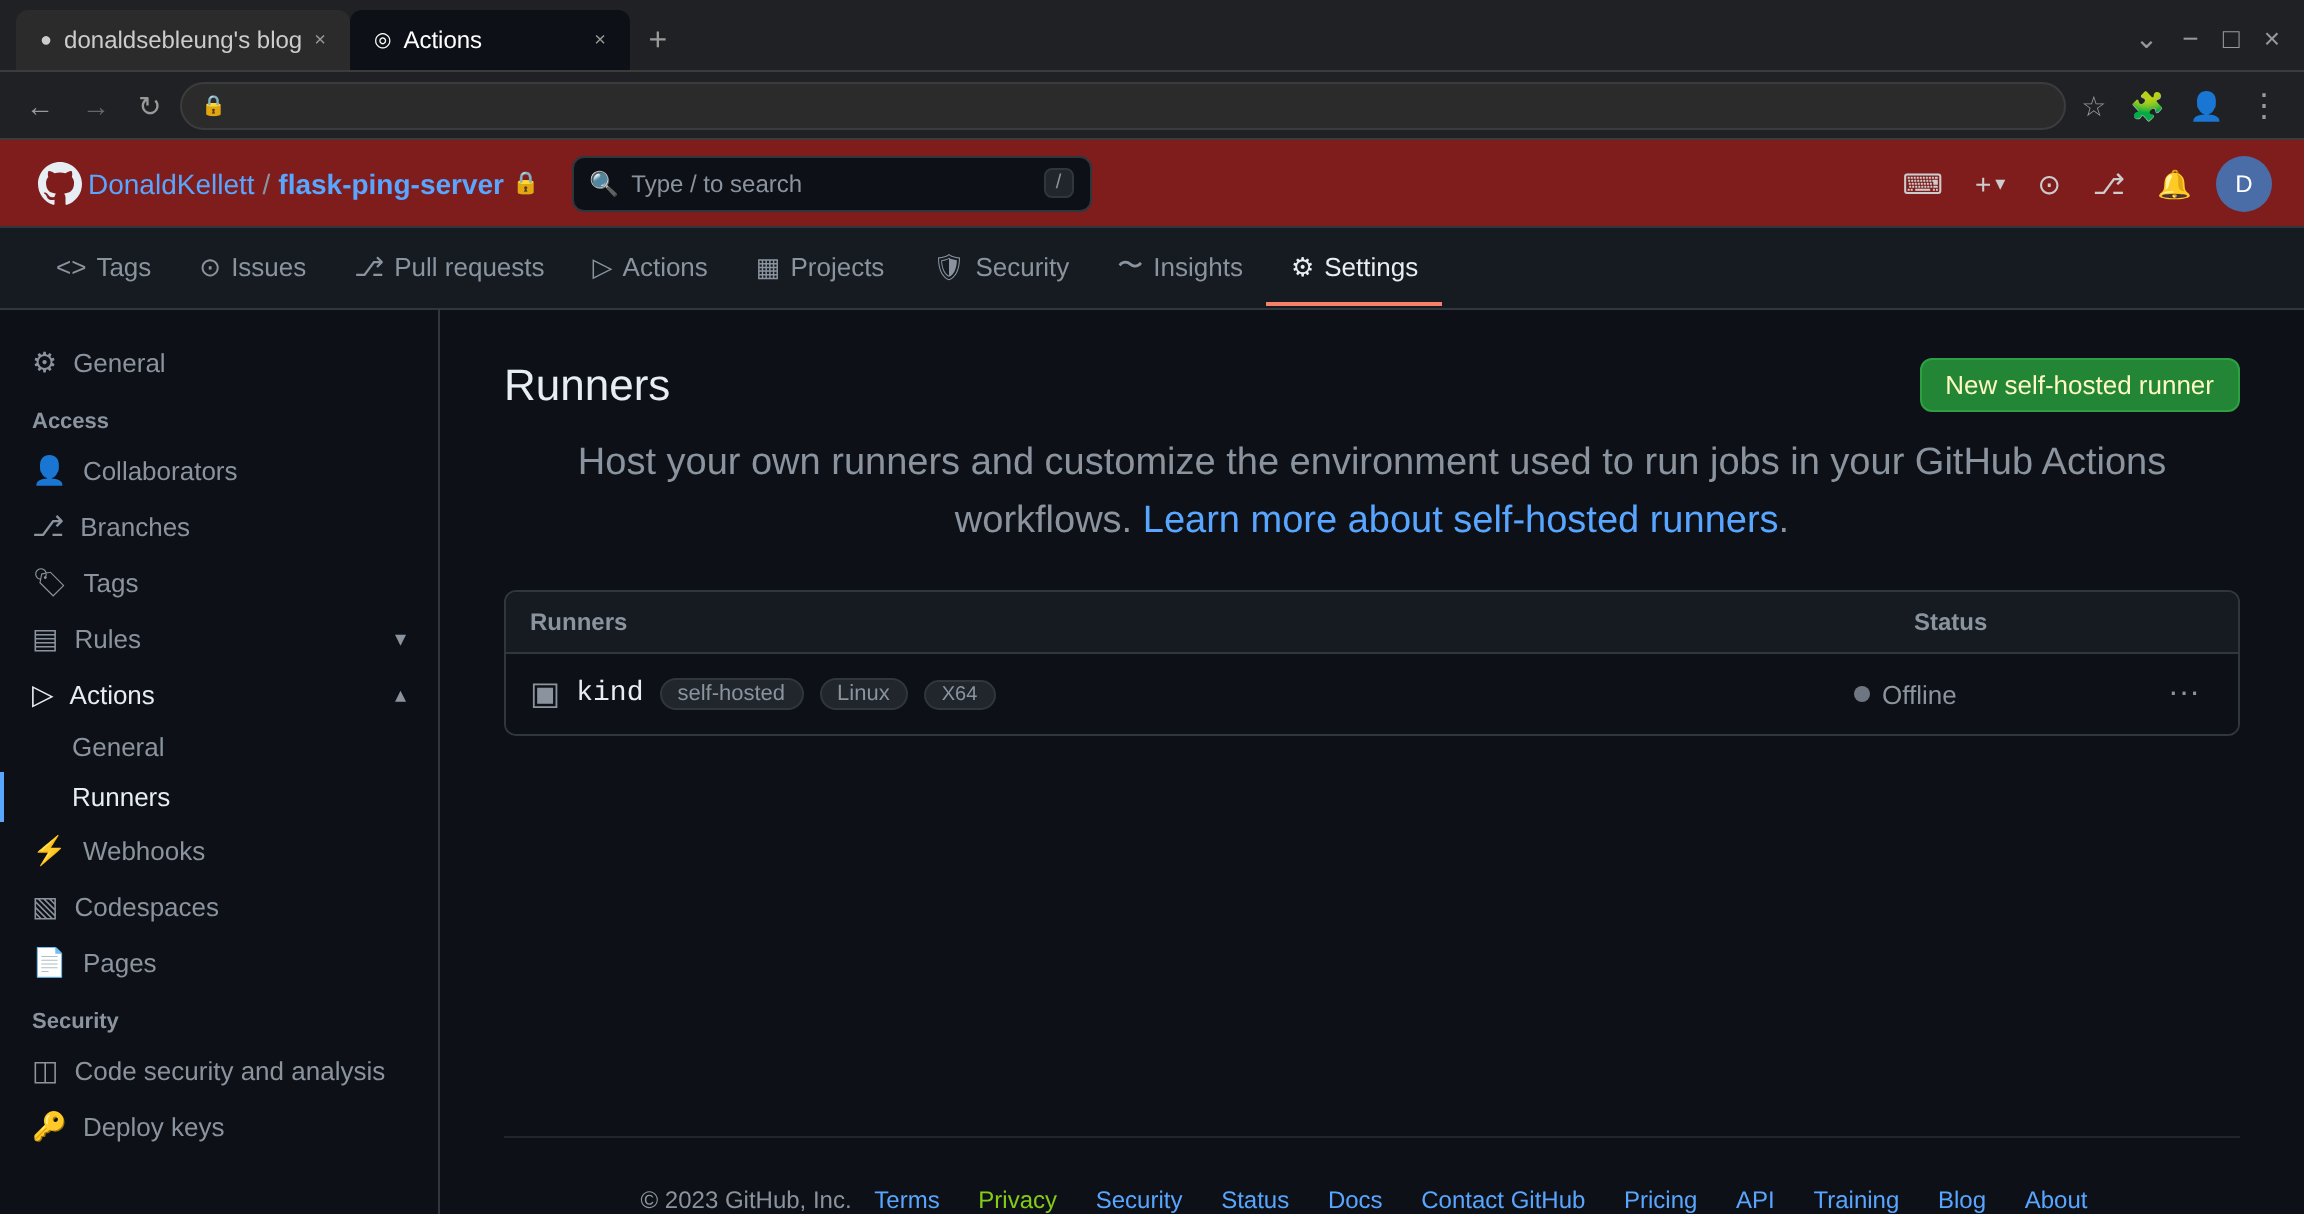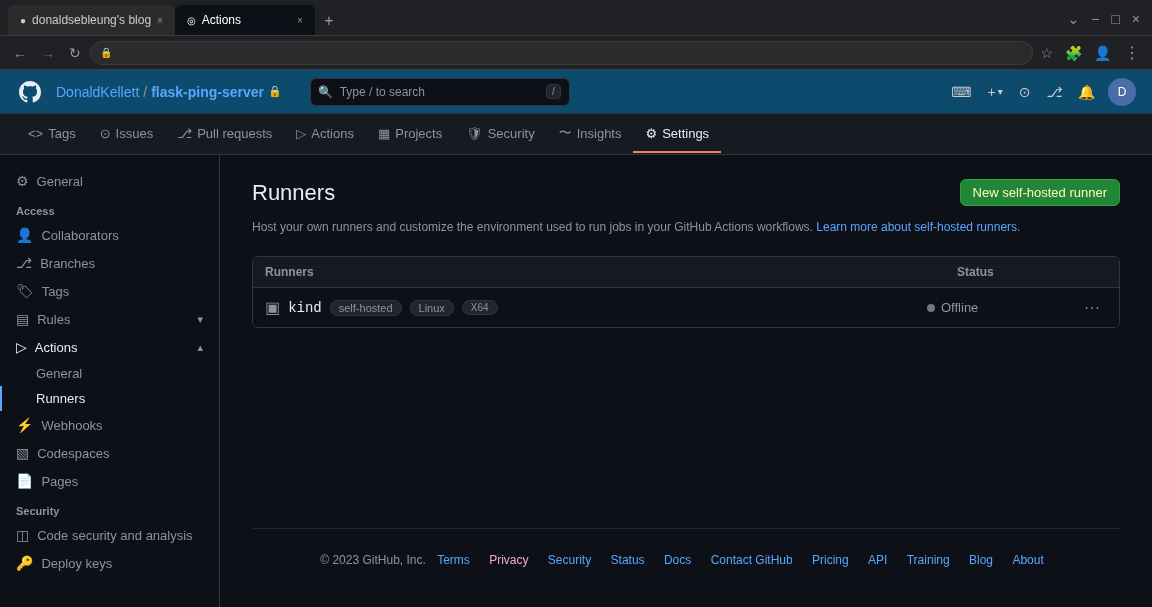--- a/index.html
+++ b/index.html
@@ -34,21 +34,21 @@
   <button style="background:none; border:none; color:#999; font-size:14px; cursor:pointer; padding:2px 5px;">↻</button>
   <div style="flex:1; background:#2b2b2b; border:1px solid #3c3c3c; border-radius:16px; height:24px; display:flex; align-items:center; padding:0 10px; gap:6px; cursor:text;">
     <span style="font-size:10px; color:#999;">🔒</span>
   </div>
   <button style="background:none; border:none; color:#999; font-size:14px; cursor:pointer; padding:2px 4px;">☆</button>
   <button style="background:none; border:none; color:#999; font-size:14px; cursor:pointer; padding:2px 4px;">🧩</button>
   <button style="background:none; border:none; color:#999; font-size:14px; cursor:pointer; padding:2px 4px;">👤</button>
   <button style="background:none; border:none; color:#999; font-size:16px; cursor:pointer; padding:2px 4px;">⋮</button>
 </div>
 
-<div style="background:#0c4a6e; border-bottom:1px solid #30363d; height:44px; display:flex; align-items:center; padding:0 16px; gap:12px;">
+<div style="background:#7f1d1d; border-bottom:1px solid #30363d; height:44px; display:flex; align-items:center; padding:0 16px; ">
   <div style="width:28px; height:28px; display:flex; align-items:center; justify-content:center; cursor:pointer;">
     <svg width="22" height="22" viewBox="0 0 16 16" fill="#e6edf3">
       <path d="M8 0C3.58 0 0 3.58 0 8c0 3.54 2.29 6.53 5.47 7.59.4.07.55-.17.55-.38 0-.19-.01-.82-.01-1.49-2.01.37-2.53-.49-2.69-.94-.09-.23-.48-.94-.82-1.13-.28-.15-.68-.52-.01-.53.63-.01 1.08.58 1.23.82.72 1.21 1.87.87 2.33.66.07-.52.28-.87.51-1.07-1.78-.2-3.64-.89-3.64-3.95 0-.87.31-1.59.82-2.15-.08-.2-.36-1.02.08-2.12 0 0 .67-.21 2.2.82.64-.18 1.32-.27 2-.27.68 0 1.36.09 2 .27 1.53-1.04 2.2-.82 2.2-.82.44 1.1.16 1.92.08 2.12.51.56.82 1.27.82 2.15 0 3.07-1.87 3.75-3.65 3.95.29.25.54.73.54 1.48 0 1.07-.01 1.93-.01 2.2 0 .21.15.46.55.38A8.013 8.013 0 0016 8c0-4.42-3.58-8-8-8z"></path>
     </svg>
   </div>
 
   <div style="display:flex; align-items:center; gap:4px; font-size:14px;">
     <a style="color:#58a6ff; text-decoration:none;">DonaldKellett</a>
     <span style="color:#8b949e;">/</span>
     <a style="color:#58a6ff; text-decoration:none; font-weight:600;">flask-ping-server</a>
@@ -179,21 +179,21 @@
 
   </div>
 
   <div style="flex:1; padding:24px 32px; overflow-y:auto;">
 
     <div style="display:flex; align-items:center; justify-content:space-between; margin-bottom:12px;">
       <h1 style="font-size:22px; font-weight:400; color:#e6edf3;">Runners</h1>
       <button style="background:#238636; border:1px solid #2ea043; color:#fef9c3; border-radius:6px; padding:5px 12px; font-size:13px; cursor:pointer;">New self-hosted runner</button>
     </div>
 
-    <p style="font-size:12px; color:#8b949e; margin-bottom:20px; line-height:1.5;">
+    <p style="font-size:19px; color:#8b949e; margin-bottom:20px; line-height:1.5;text-align:center;">
       <span>Host your own runners and customize the environment used to run jobs in your GitHub Actions workflows.</span>
       <a style="color:#58a6ff; text-decoration:none;"> <span>Learn more about self-hosted runners</span></a><span>.</span>
     </p>
 
     <div style="border:1px solid #30363d; border-radius:6px; overflow:hidden;">
 
       <div style="display:flex; align-items:center; padding:8px 12px; background:#161b22; border-bottom:1px solid #30363d;">
         <span style="flex:1; font-size:12px; color:#8b949e; font-weight:600;">Runners</span>
         <span style="width:150px; font-size:12px; color:#8b949e; font-weight:600;">Status</span>
       </div>
@@ -212,21 +212,21 @@
         </div>
         <div style="width:30px; display:flex; align-items:center; justify-content:center;">
           <button style="background:none; border:none; color:#8b949e; font-size:16px; cursor:pointer;">···</button>
         </div>
       </div>
     </div>
 
     <div style="padding:24px 0 16px; text-align:center; font-size:12px; color:#8b949e; margin-top:200px; border-top:1px solid #21262d;">
       <span>© 2023 GitHub, Inc.</span>
       <a style="color:#58a6ff; text-decoration:none; margin:0 8px;">Terms</a>
-      <a style="color:#f9a8d4; text-decoration:none; margin:0 8px;">Privacy</a>
+      <a style="color:#84cc16; text-decoration:none; margin:0 8px;">Privacy</a>
       <a style="color:#58a6ff; text-decoration:none; margin:0 8px;">Security</a>
       <a style="color:#58a6ff; text-decoration:none; margin:0 8px;">Status</a>
       <a style="color:#58a6ff; text-decoration:none; margin:0 8px;">Docs</a>
       <a style="color:#58a6ff; text-decoration:none; margin:0 8px;">Contact GitHub</a>
       <a style="color:#58a6ff; text-decoration:none; margin:0 8px;">Pricing</a>
       <a style="color:#58a6ff; text-decoration:none; margin:0 8px;">API</a>
       <a style="color:#58a6ff; text-decoration:none; margin:0 8px;">Training</a>
       <a style="color:#58a6ff; text-decoration:none; margin:0 8px;">Blog</a>
       <a style="color:#58a6ff; text-decoration:none; margin:0 8px;">About</a>
     </div>

